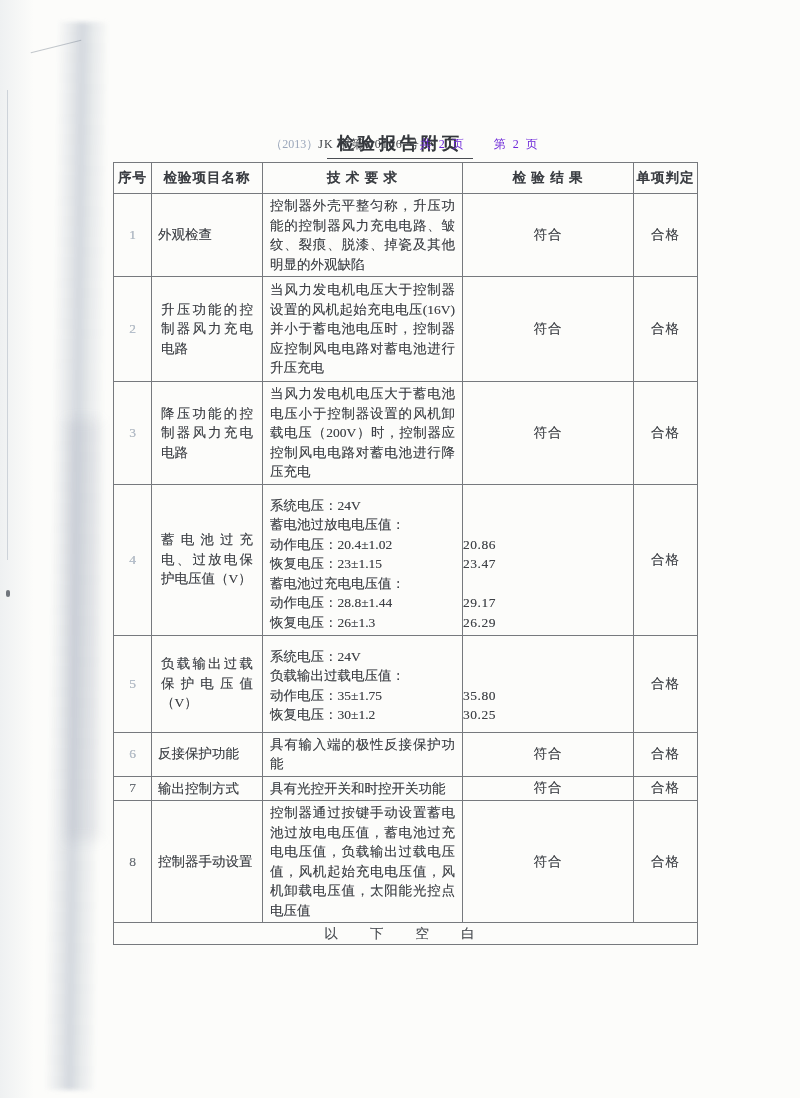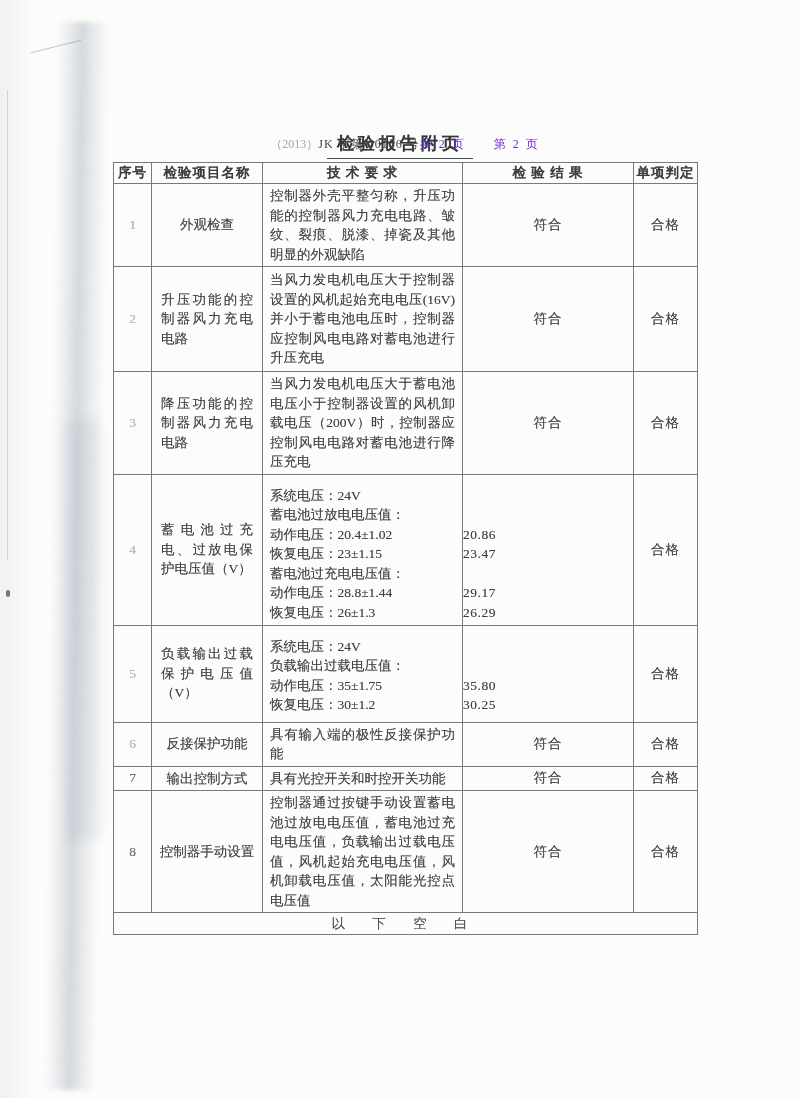--- a/index.html
+++ b/index.html
@@ -81,28 +81,28 @@
     width:584px; table-layout:fixed; border-collapse:collapse;
     font-size:13.5px; color:#3e4146;
     text-shadow:0 0 .5px rgba(62,66,72,.45);
   }
   .report td, .report th {
     border:1px solid #76797d;
     vertical-align:middle;
     overflow:hidden;
   }
   .report th { font-weight:600; font-size:13.5px; letter-spacing:1px; text-align:center; color:#3a3d42; }
-  tr.hdr       { height:21px; }
+  tr.hdr       { height:31px; }
   tr.r1 { height:79px; }  tr.r2 { height:105px; } tr.r3 { height:95px; }
   tr.r4 { height:140px; } tr.r5 { height:97px; }  tr.r6 { height:40px; }
-  tr.r7 { height:23px; }  tr.r8 { height:106px; } tr.rf { height:22px; }
+  tr.r7 { height:23px; }  tr.r8 { height:106px; } tr.rf { height:22px;font-family:Liberation Mono, monospace; }
   td.no { text-align:center; }
   td.no.faint { color:#b4bfcc; filter:blur(.5px); }
   td.no.soft  { color:#6a7077; }
-  td.item { text-align:center; padding:2px 6px; line-height:19.5px; }
+  td.item { padding:2px 6px; line-height:19.5px; }
   td.item.ml { text-align:justify; text-align-last:left; padding:2px 9px;margin-top:17px; }
   td.tech { text-align:justify; padding:2px 7px; line-height:19.5px; }
   td.result, td.verdict { text-align:center; letter-spacing:1px; }
   td.top { vertical-align:top; padding-top:11px; }
   .tl { height:19.6px; line-height:19.6px; white-space:nowrap; }
   .rl { height:19.6px; line-height:19.6px; text-align:left; letter-spacing:.5px; }
   td.footer-cell { text-align:center; letter-spacing:12px; color:#4a4e53; font-size:13.5px; }
 </style>
 </head>
 <body>

